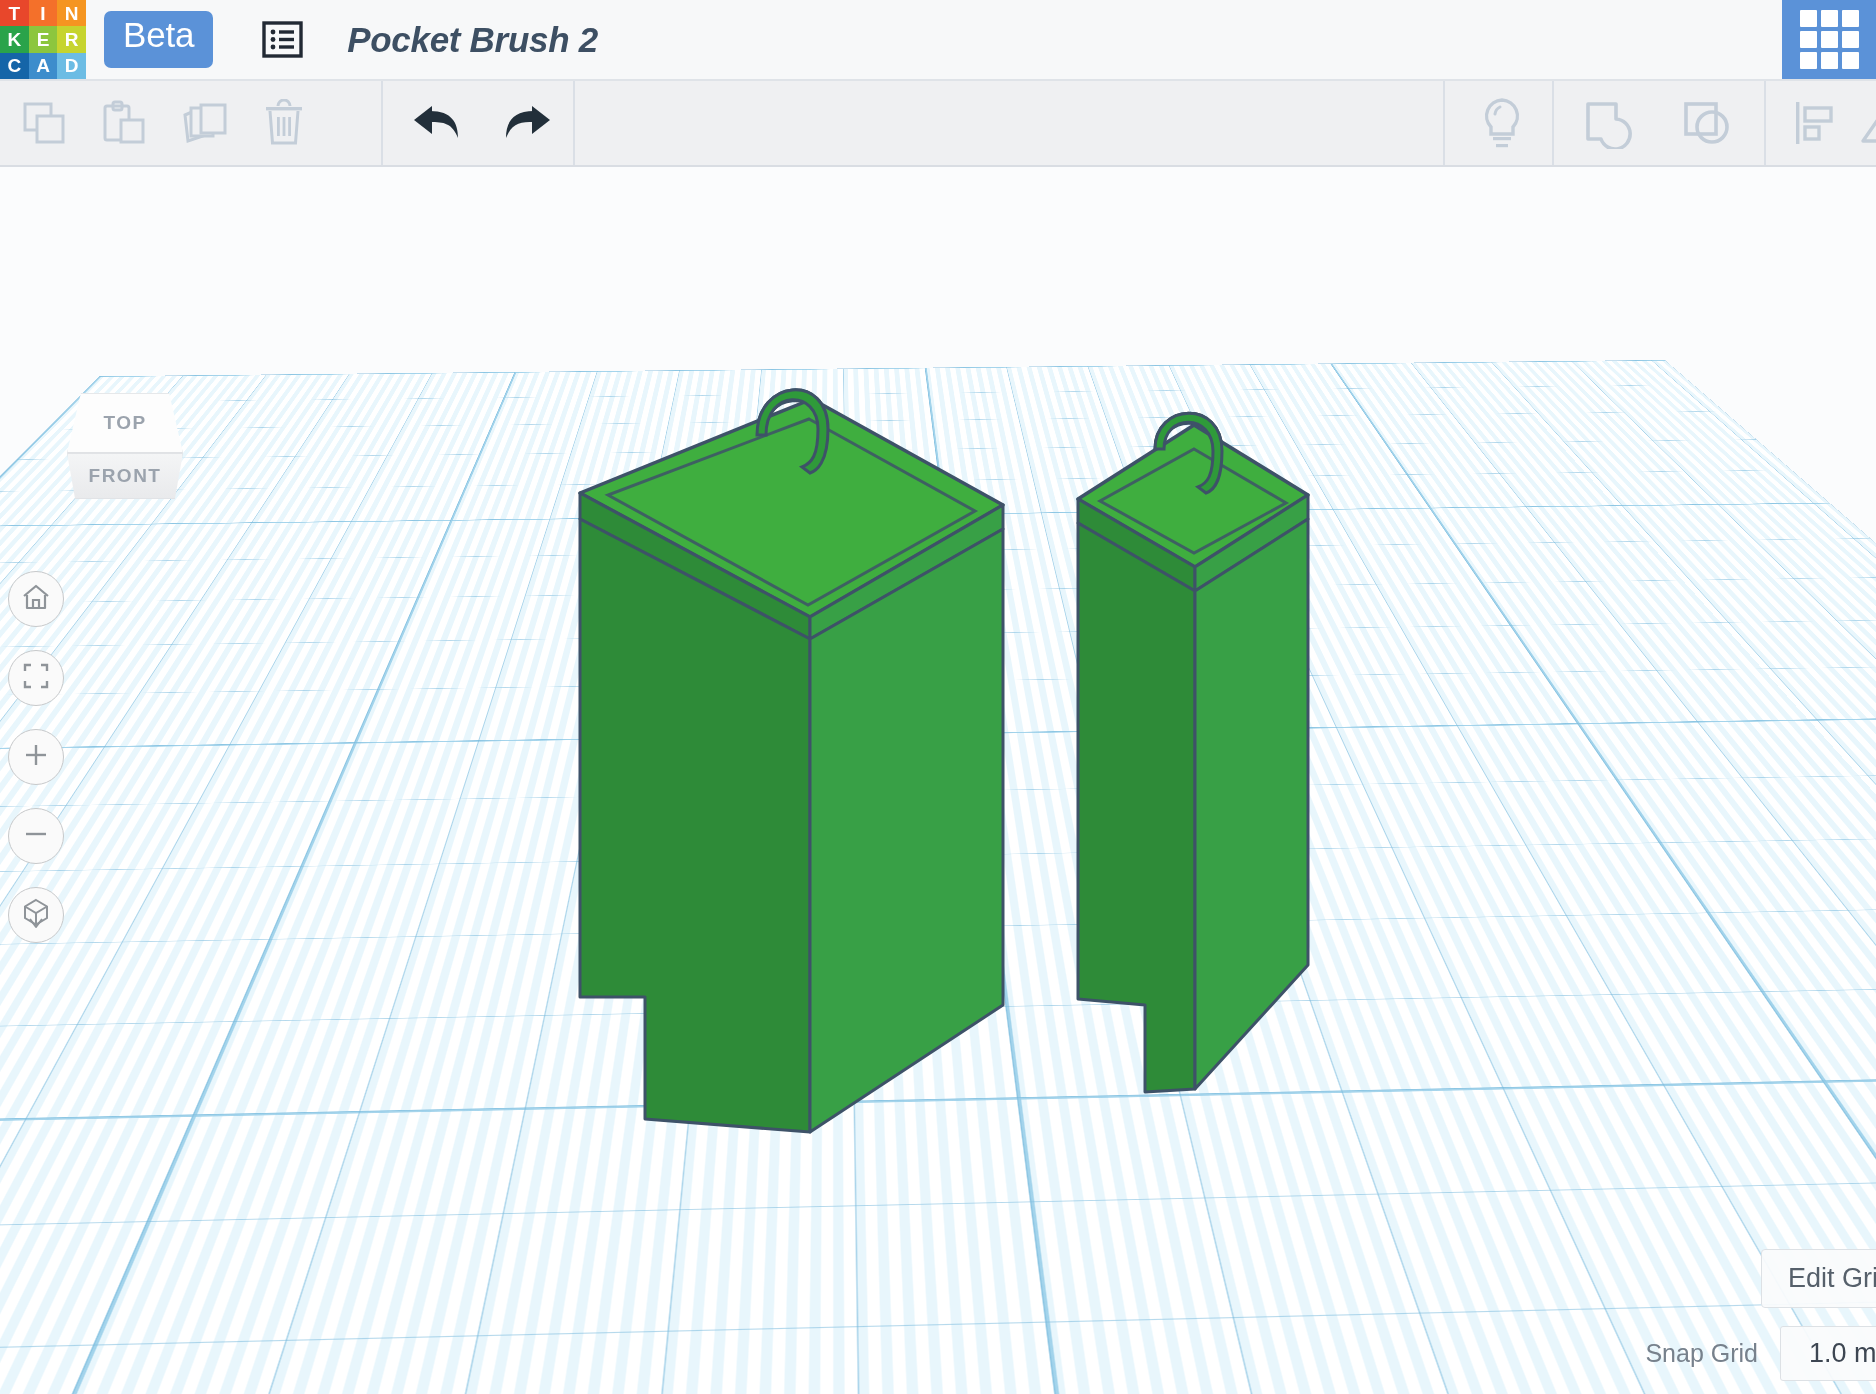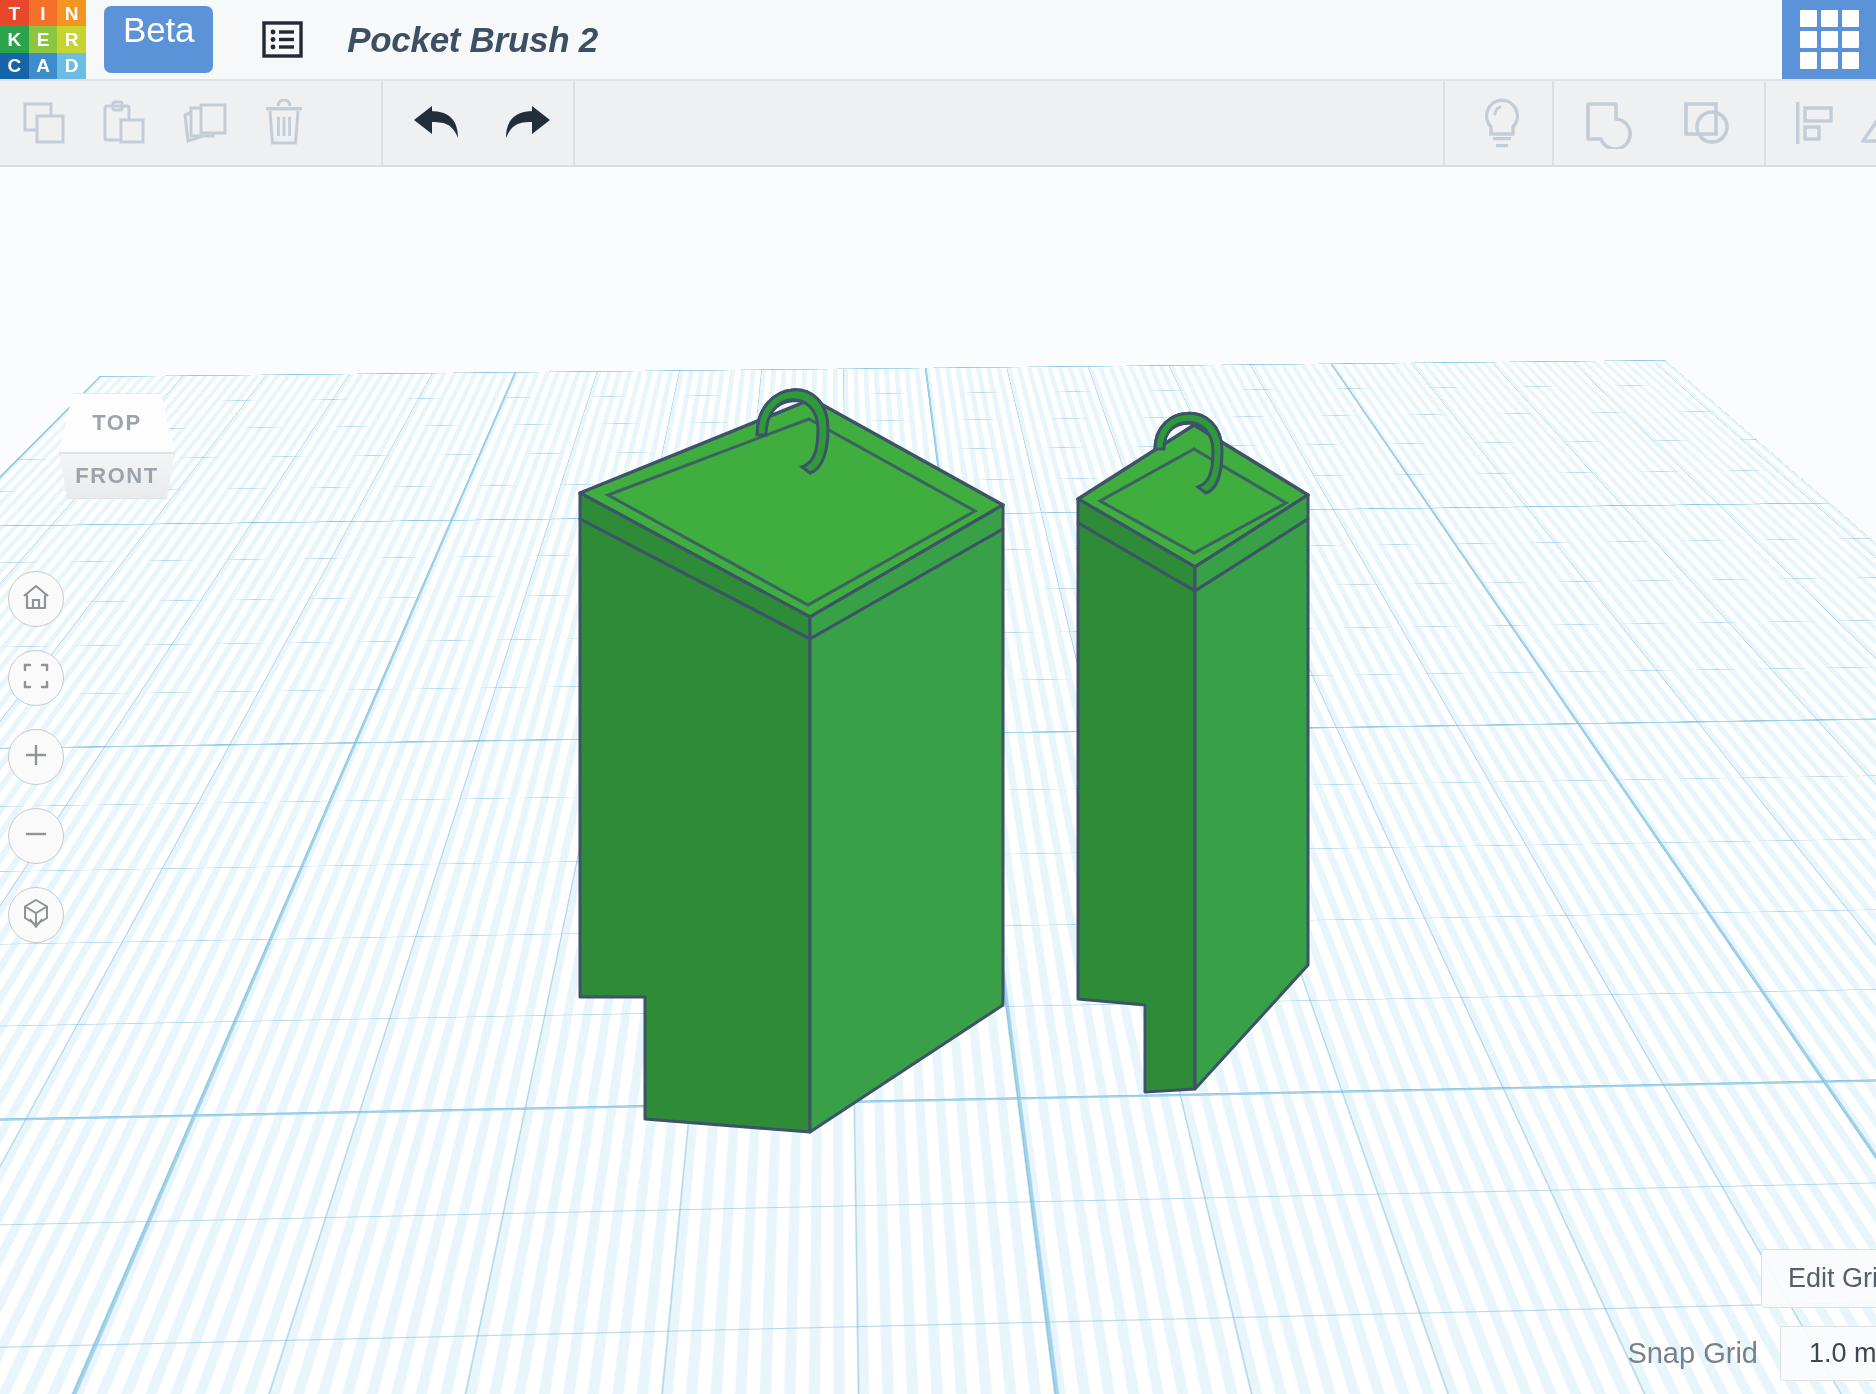--- a/index.html
+++ b/index.html
@@ -30,21 +30,21 @@
     color: #ffffff; font-weight: bold; font-size: 19px;
     font-family: "Liberation Sans", sans-serif;
     line-height: 1;
   }
   #beta-badge {
     margin-left: 18px;
     background: #5b92d8;
     color: #ffffff;
     border-radius: 7px;
     font-size: 35px;
-    padding: 4px 19px 23px 19px;
+    padding: 4px 19px 13px 19px;
     font-family: "Liberation Sans", sans-serif;
     letter-spacing: -0.2px;
   }
   #list-icon {
     margin-left: 49px;
     width: 41px; height: 41px;
     flex: 0 0 auto;
   }
   #doc-title {
     margin-left: 44px;
@@ -122,23 +122,23 @@
     box-shadow: 0 0 0 1px rgba(120,180,215,0.4);
   }
 
   
   #viewcube {
     position: absolute; left: 59px; top: 226px;
     width: 116px; height: 120px;
     z-index: 25;
   }
   .vc-face {
-    position: absolute; left: 0; width: 116px;
+    position: absolute; left: 8px; width: 116px;
     display: flex; align-items: center; justify-content: center;
-    font-size: 22px; font-weight: bold; letter-spacing: 1.5px;
+    font-size: 19px; font-weight: bold; letter-spacing: 1.5px;
     color: #9ba3ad;
     font-family: "Liberation Sans", sans-serif;
   }
   #vc-top {
     top: 0; height: 60px;
     background: #fdfdfd;
     border: 1.5px solid #e6e8ea;
     border-bottom: 1.5px solid #e0e2e5;
     clip-path: polygon(12% 0%, 88% 0%, 100% 100%, 0% 100%);
   }
@@ -177,21 +177,21 @@
     padding: 13px 26px;
     font-size: 27px;
     color: #56606b;
     white-space: nowrap;
   }
   #snap-row {
     position: absolute; right: -52px; bottom: 13px;
     display: flex; align-items: center; gap: 22px;
     white-space: nowrap;
   }
-  #snap-label { font-size: 29px; color: #77818c; }
+  #snap-label { font-size: 25px; color: #77818c; }
   #snap-value {
     background: rgba(250,251,252,0.93);
     border: 1px solid #dde1e5;
     border-radius: 3px;
     padding: 11px 28px;
     font-size: 27px;
     color: #3d4652;
   }
 
   

